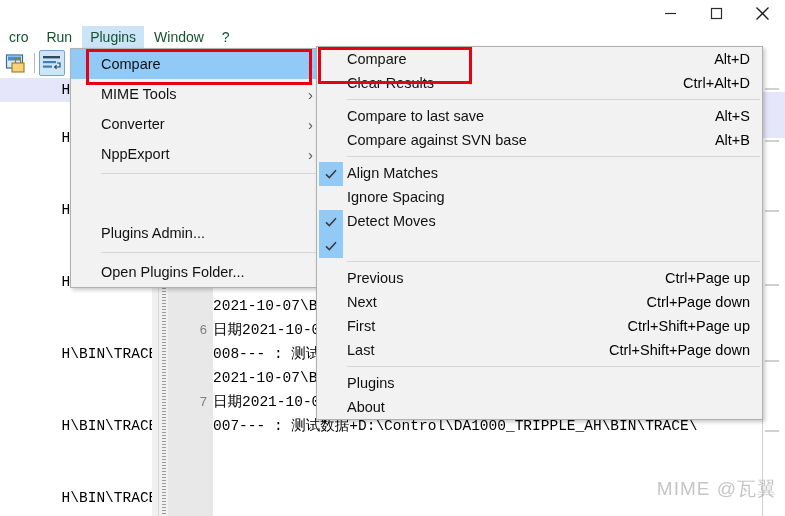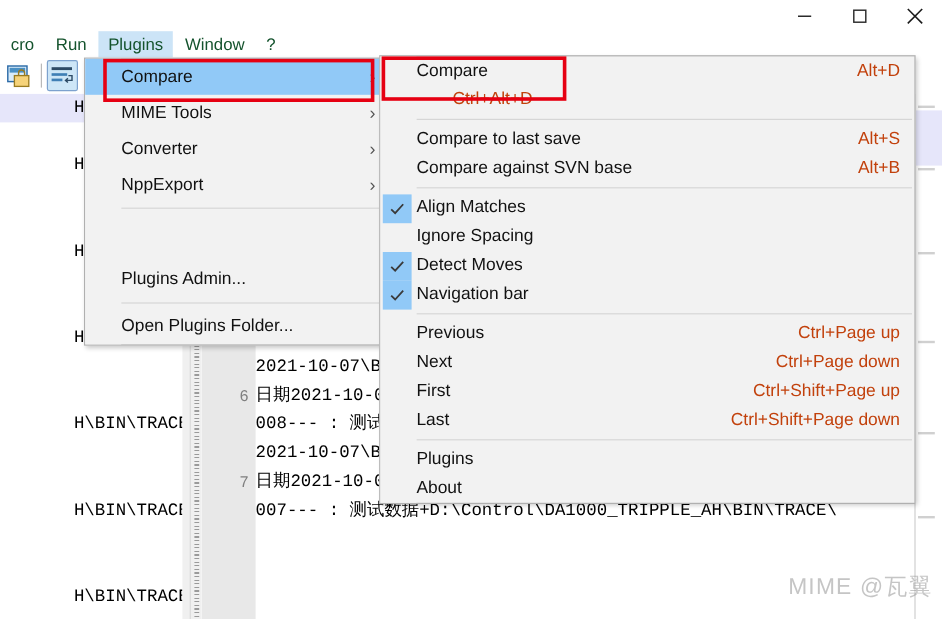--- a/index.html
+++ b/index.html
@@ -92,21 +92,21 @@
   }
   .menu .gutter-col{
     position:absolute;left:0;top:0;bottom:0;width:30px;background:#f2f2f2;
   }
   .menu-item{
     position:relative;display:flex;align-items:center;height:26px;
     padding-left:30px;padding-right:12px;white-space:nowrap;
   }
   .menu-item.hi{background:#91c9f7;}
   .menu-item .label{flex:1 1 auto;}
-  .menu-item .accel{margin-left:30px;color:#c2410c;}
+  .menu-item .accel{margin-left:30px;color:#000000;}
   .menu-item .arrow{position:absolute;right:8px;color:#555;font-size:12px;}
   .menu-sep{height:1px;background:#d6d6d6;margin:4px 2px 4px 30px;}
   .chkbox{
     position:absolute;left:2px;top:1px;width:24px;height:24px;
     display:flex;align-items:center;justify-content:center;
   }
   .chkbox.on{background:#91c9f7;}
   .chkbox svg{display:block;}
 
   #plugins-menu{left:70px;top:48px;width:250px;}
@@ -241,20 +241,21 @@
 </div>
 
 <div class="menu" id="compare-menu">
   <div class="gutter-col"></div>
   <div id="compare-items">
       <div class="menu-item" style="height: 24px;">
         <span class="label">Compare</span>
         <span class="accel">Alt+D</span>
       </div>
       <div class="menu-item" style="height: 24px;">
+        <span class="label">Clear Results</span>
         <span class="accel">Ctrl+Alt+D</span>
       </div>
       <div class="menu-sep"></div>
       <div class="menu-item" style="height: 24px;">
         <span class="label">Compare to last save</span>
         <span class="accel">Alt+S</span>
       </div>
       <div class="menu-item" style="height: 24px; gap: 38px;">
         <span class="label">Compare against SVN base</span>
         <span class="accel">Alt+B</span>
@@ -278,21 +279,20 @@
           </svg>
         </span>
         <span class="label">Detect Moves</span>
       </div>
       <div class="menu-item" style="height: 24px;">
         <span class="chkbox on">
           <svg width="14" height="14" viewBox="0 0 14 14">
             <path d="M2 7.4 L5.3 10.6 L12 3.2" fill="none" stroke="#3a3a3a" stroke-width="1.5"></path>
           </svg>
         </span>
-        <span class="label">Navigation bar</span>
       </div>
       <div class="menu-sep"></div>
       <div class="menu-item" style="height: 24px;">
         <span class="label">Previous</span>
         <span class="accel">Ctrl+Page up</span>
       </div>
       <div class="menu-item" style="height: 24px;">
         <span class="label">Next</span>
         <span class="accel">Ctrl+Page down</span>
       </div>

